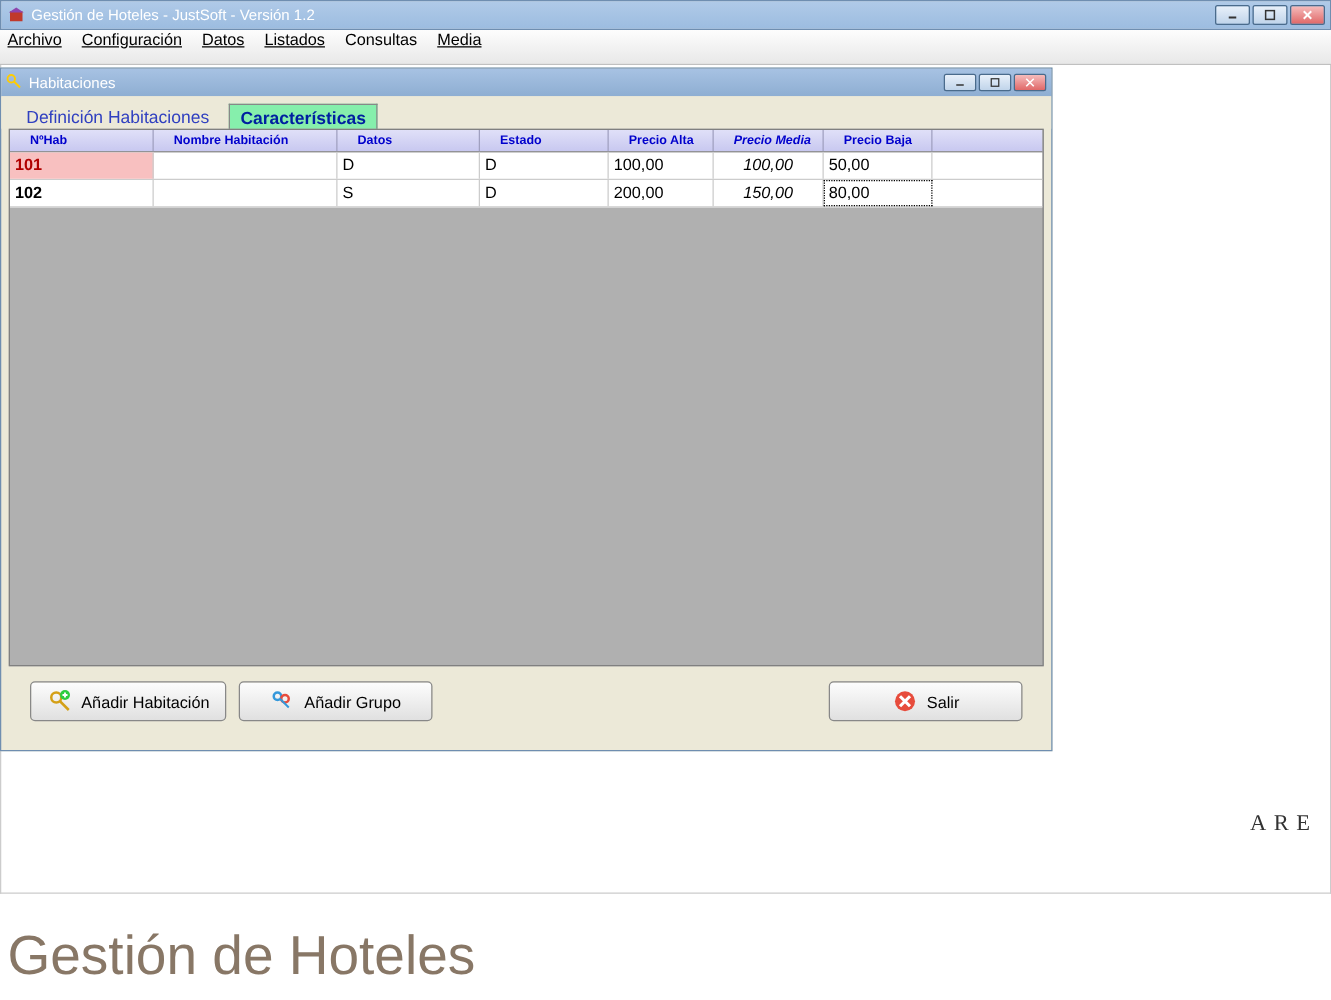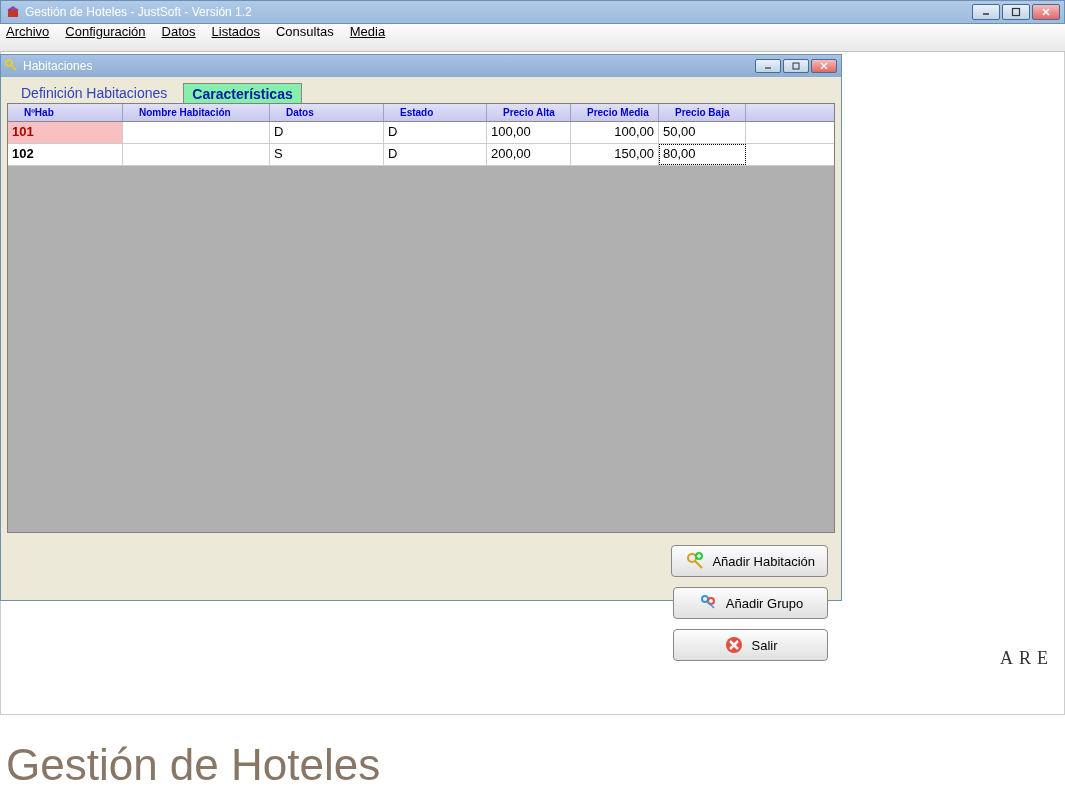--- a/index.html
+++ b/index.html
@@ -69,27 +69,27 @@
 .grid-row .cell { padding: 2px 4px; border-right: 1px solid #ccc; overflow: hidden; white-space: nowrap;}
 .grid-row.selected .cell:first-child { background: #f8c0c0; color: #b00000; font-weight: bold;}
 .grid-row .cell:first-child { font-weight: bold; }
 .grid-row.selected { }
 
 .c-nhab { width: 115px; }
 .c-nombre { width: 147px; }
 .c-tipo { width: 114px; }
 .c-estado { width: 103px; }
 .c-alta { width: 84px; text-align: left;}
-.c-media { width: 88px; text-align: right;}
+.c-media { width: 88px; text-align: center; font-style: italic;}
 .c-baja { width: 87px; text-align: left;}
 
 .grid-row .c-baja.editing { border: 1px dotted #000; padding: 1px 3px; }
 
 
-.btn-row { display: flex; gap: 10px; padding: 12px 13px; align-items: flex-end; flex-direction: column;}
+.btn-row { display: flex; gap: 10px; padding: 12px 23px; align-items: flex-start;}
 .action-btn {
   height: 32px; display: flex; align-items: center; gap: 6px; padding: 0 12px;
   background: linear-gradient(#fdfdfd, #e0e0e0); border: 1px solid #888; border-radius: 4px;
   font-size: 13px; cursor: pointer; min-width: 155px; justify-content: center;
 }
 .action-btn:last-child { margin-left: auto; min-width: 155px;}
 .action-btn .icon-box { width: 22px; height: 22px; display:flex; align-items:center; justify-content:center;}
 
 
 .footer-title {

